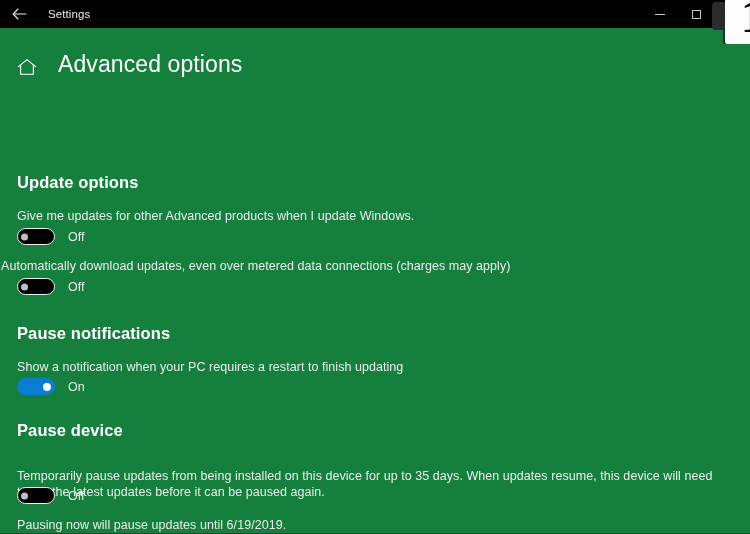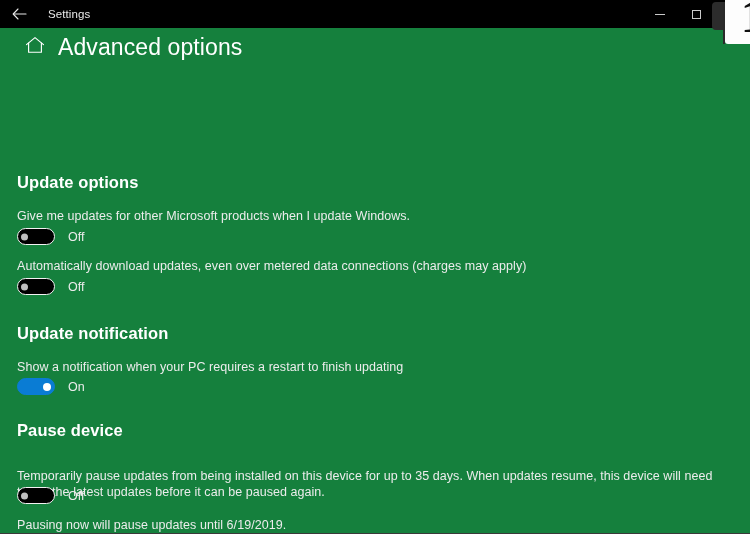--- a/index.html
+++ b/index.html
@@ -133,22 +133,23 @@
     line-height: 46px;
     color: #111111;
   }
 
   
   #page-header {
     position: relative;
     height: 44px;
     margin-top: 6px;
     display: flex;
-    align-items: flex-start;
-    padding-left: 24px;
+    align-items: flex-end;
+    padding-left: 16px;
+    gap: 8px;
   }
   .home-icon {
     width: 22px;
     height: 22px;
     display: flex;
     align-items: center;
     justify-content: center;
     margin-right: 12px;
   }
   .home-icon svg { display: block; }
@@ -226,21 +227,21 @@
     margin-left: 13px;
     font-size: 12.5px;
     color: #ececec;
     white-space: nowrap;
   }
 
   
   .sp-heading-update-options   { position:absolute; left:17px; top:95px; }
   .sp-text-1                   { position:absolute; left:17px; top:130px; }
   .sp-toggle-1                 { position:absolute; left:17px; top:150px; }
-  .sp-text-2                   { position:absolute; left:17px; top:180px;text-align:center; }
+  .sp-text-2                   { position:absolute; left:1px; top:180px;text-align:center; }
   .sp-toggle-2                 { position:absolute; left:17px; top:200px; }
   .sp-heading-notifications    { position:absolute; left:17px; top:246px; }
   .sp-text-3                   { position:absolute; left:17px; top:281px; }
   .sp-toggle-3                 { position:absolute; left:17px; top:300px; }
   .sp-heading-pause            { position:absolute; left:17px; top:343px; }
   .sp-text-4                   { position:absolute; left:17px; top:390px; width:706px; }
   .sp-toggle-4                 { position:absolute; left:17px; top:409px; }
   .sp-text-5                   { position:absolute; left:17px; top:439px; }
 </style>
 </head>
@@ -290,39 +291,39 @@
         <path d="M3.6 7.1 L3.6 16.2 L16.4 16.2 L16.4 7.1" fill="none" stroke="#ffffff" stroke-width="1.15" stroke-linecap="round" stroke-linejoin="round"></path>
       </svg>
     </div>
     <div id="page-title">Advanced options</div>
   </div>
 
   <div id="content">
 
     <div class="section-heading sp-heading-update-options">Update options</div>
 
-    <div class="body-text sp-text-1">Give me updates for other Microsoft products when I update Windows.</div>
+    <div class="body-text sp-text-1">Give me updates for other Advanced products when I update Windows.</div>
 
     <div class="toggle-row sp-toggle-1">
       <div class="switch off">
         <div class="knob"></div>
       </div>
       <div class="toggle-state">Off</div>
     </div>
 
     <div class="body-text sp-text-2">Automatically download updates, even over metered data connections (charges may apply)</div>
 
     <div class="toggle-row sp-toggle-2">
       <div class="switch off">
         <div class="knob"></div>
       </div>
       <div class="toggle-state">Off</div>
     </div>
 
-    <div class="section-heading sp-heading-notifications">Update notification</div>
+    <div class="section-heading sp-heading-notifications">Pause notifications</div>
 
     <div class="body-text sp-text-3">Show a notification when your PC requires a restart to finish updating</div>
 
     <div class="toggle-row sp-toggle-3">
       <div class="switch on">
         <div class="knob"></div>
       </div>
       <div class="toggle-state">On</div>
     </div>
 

